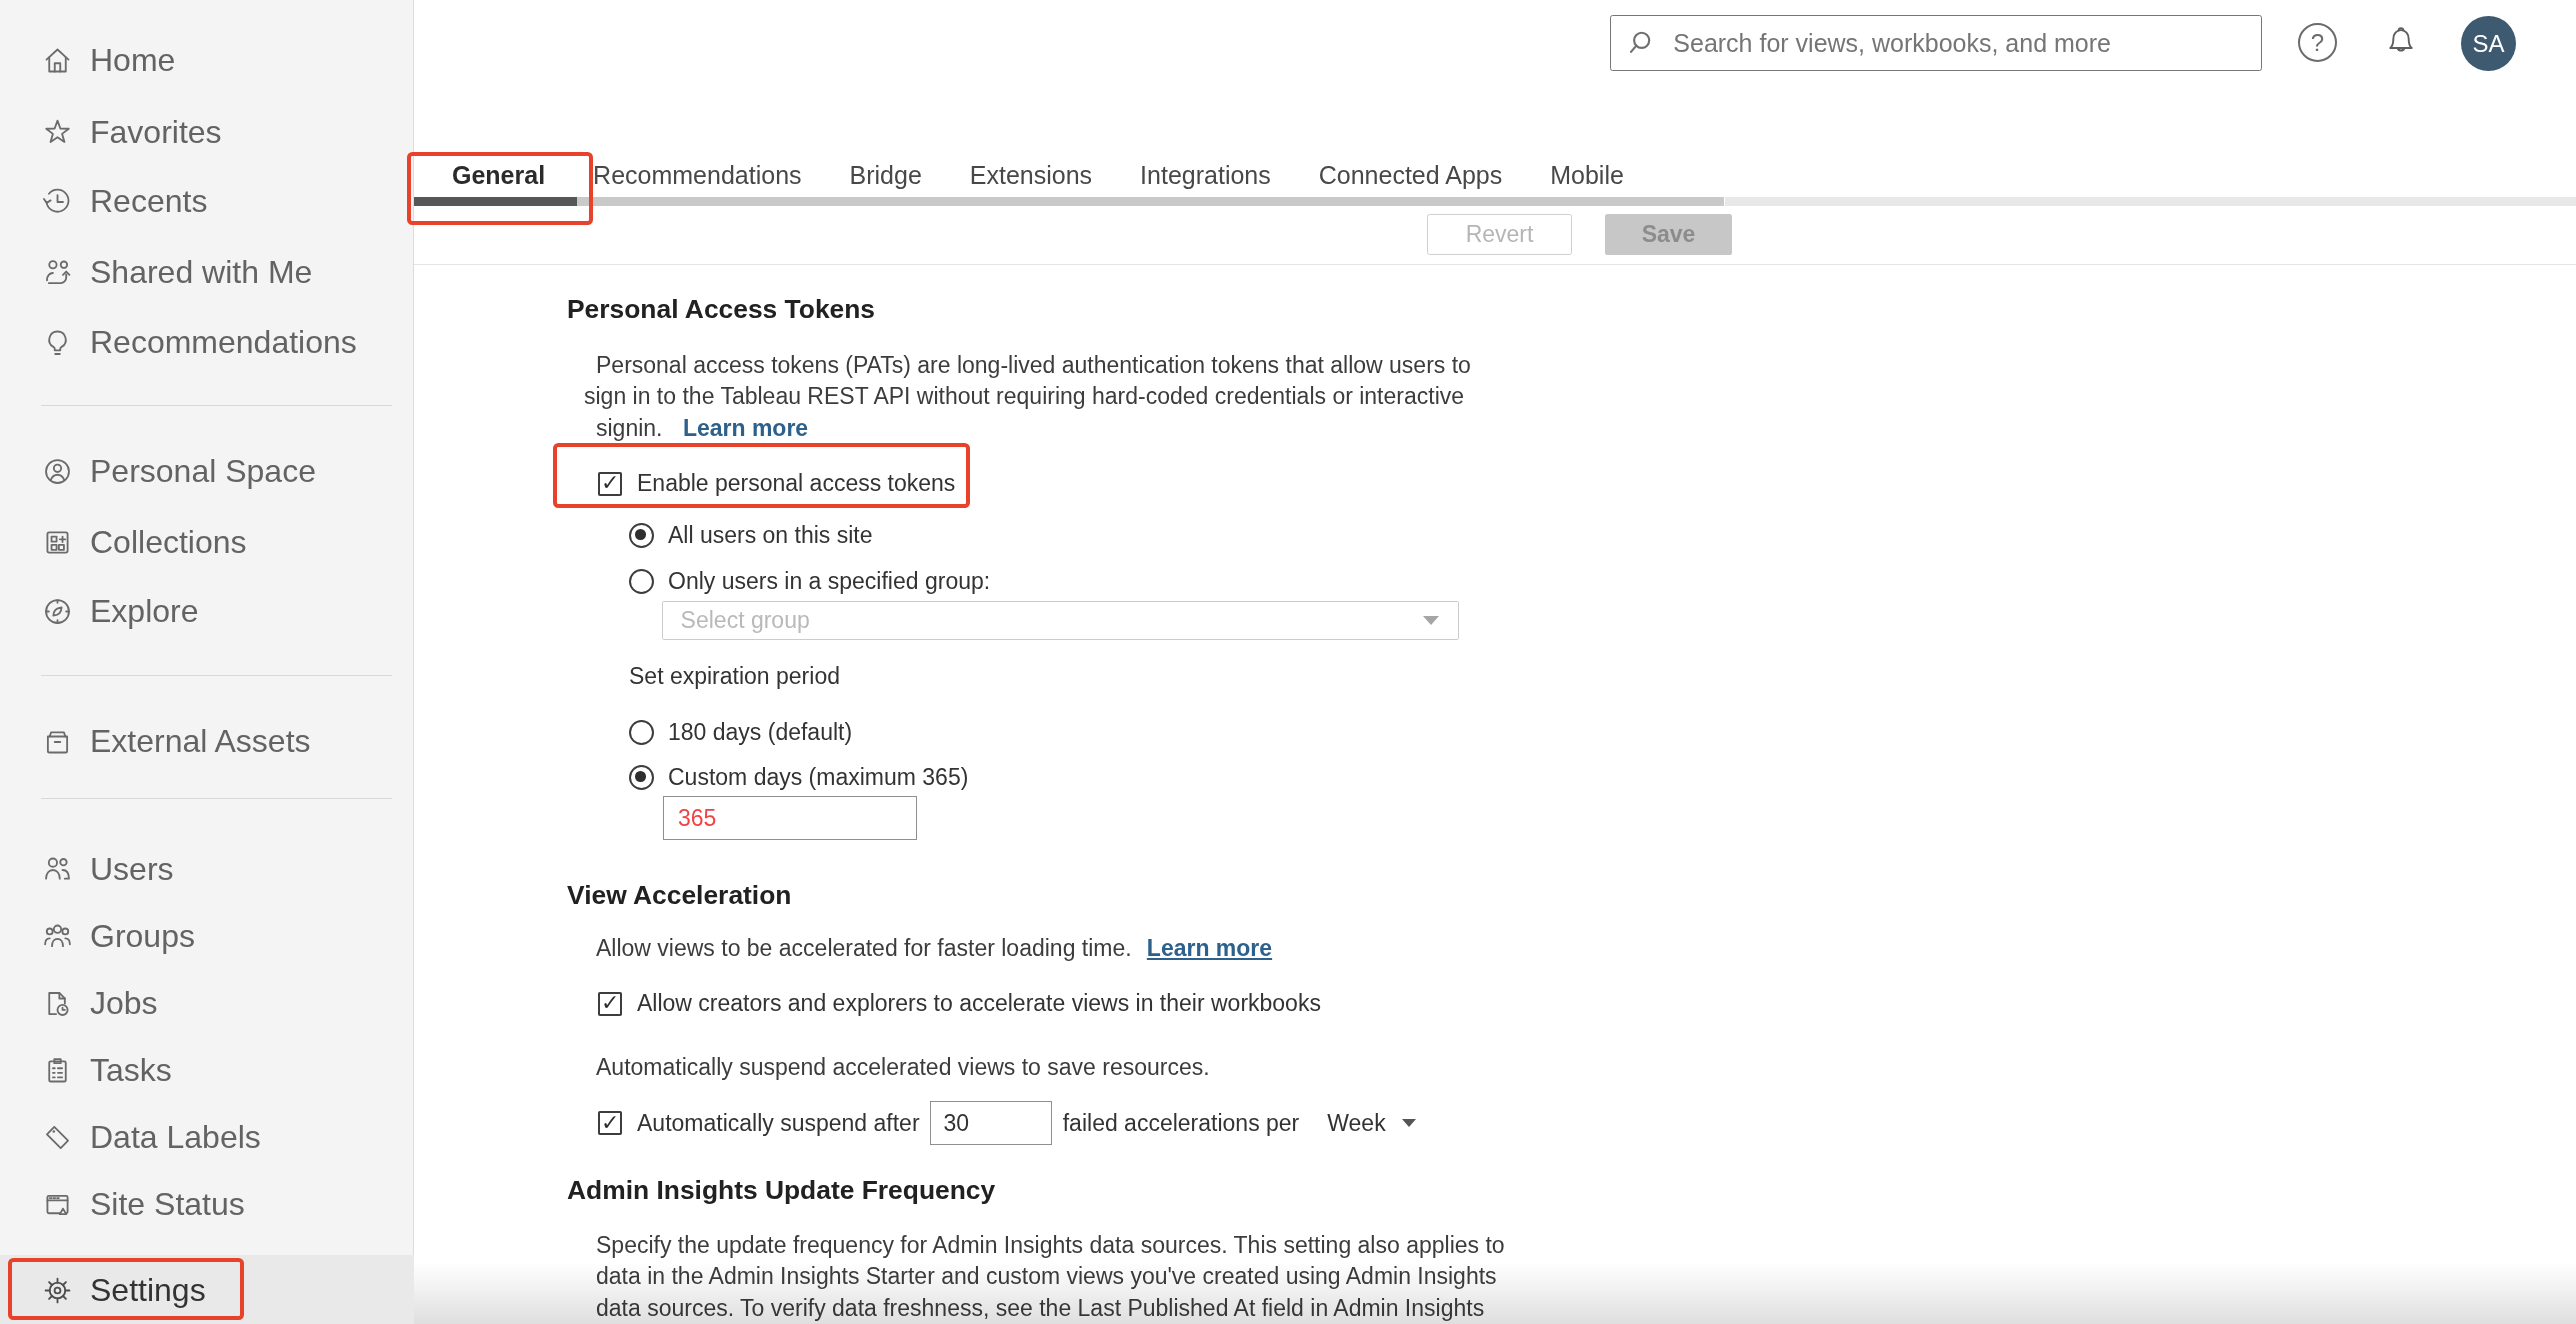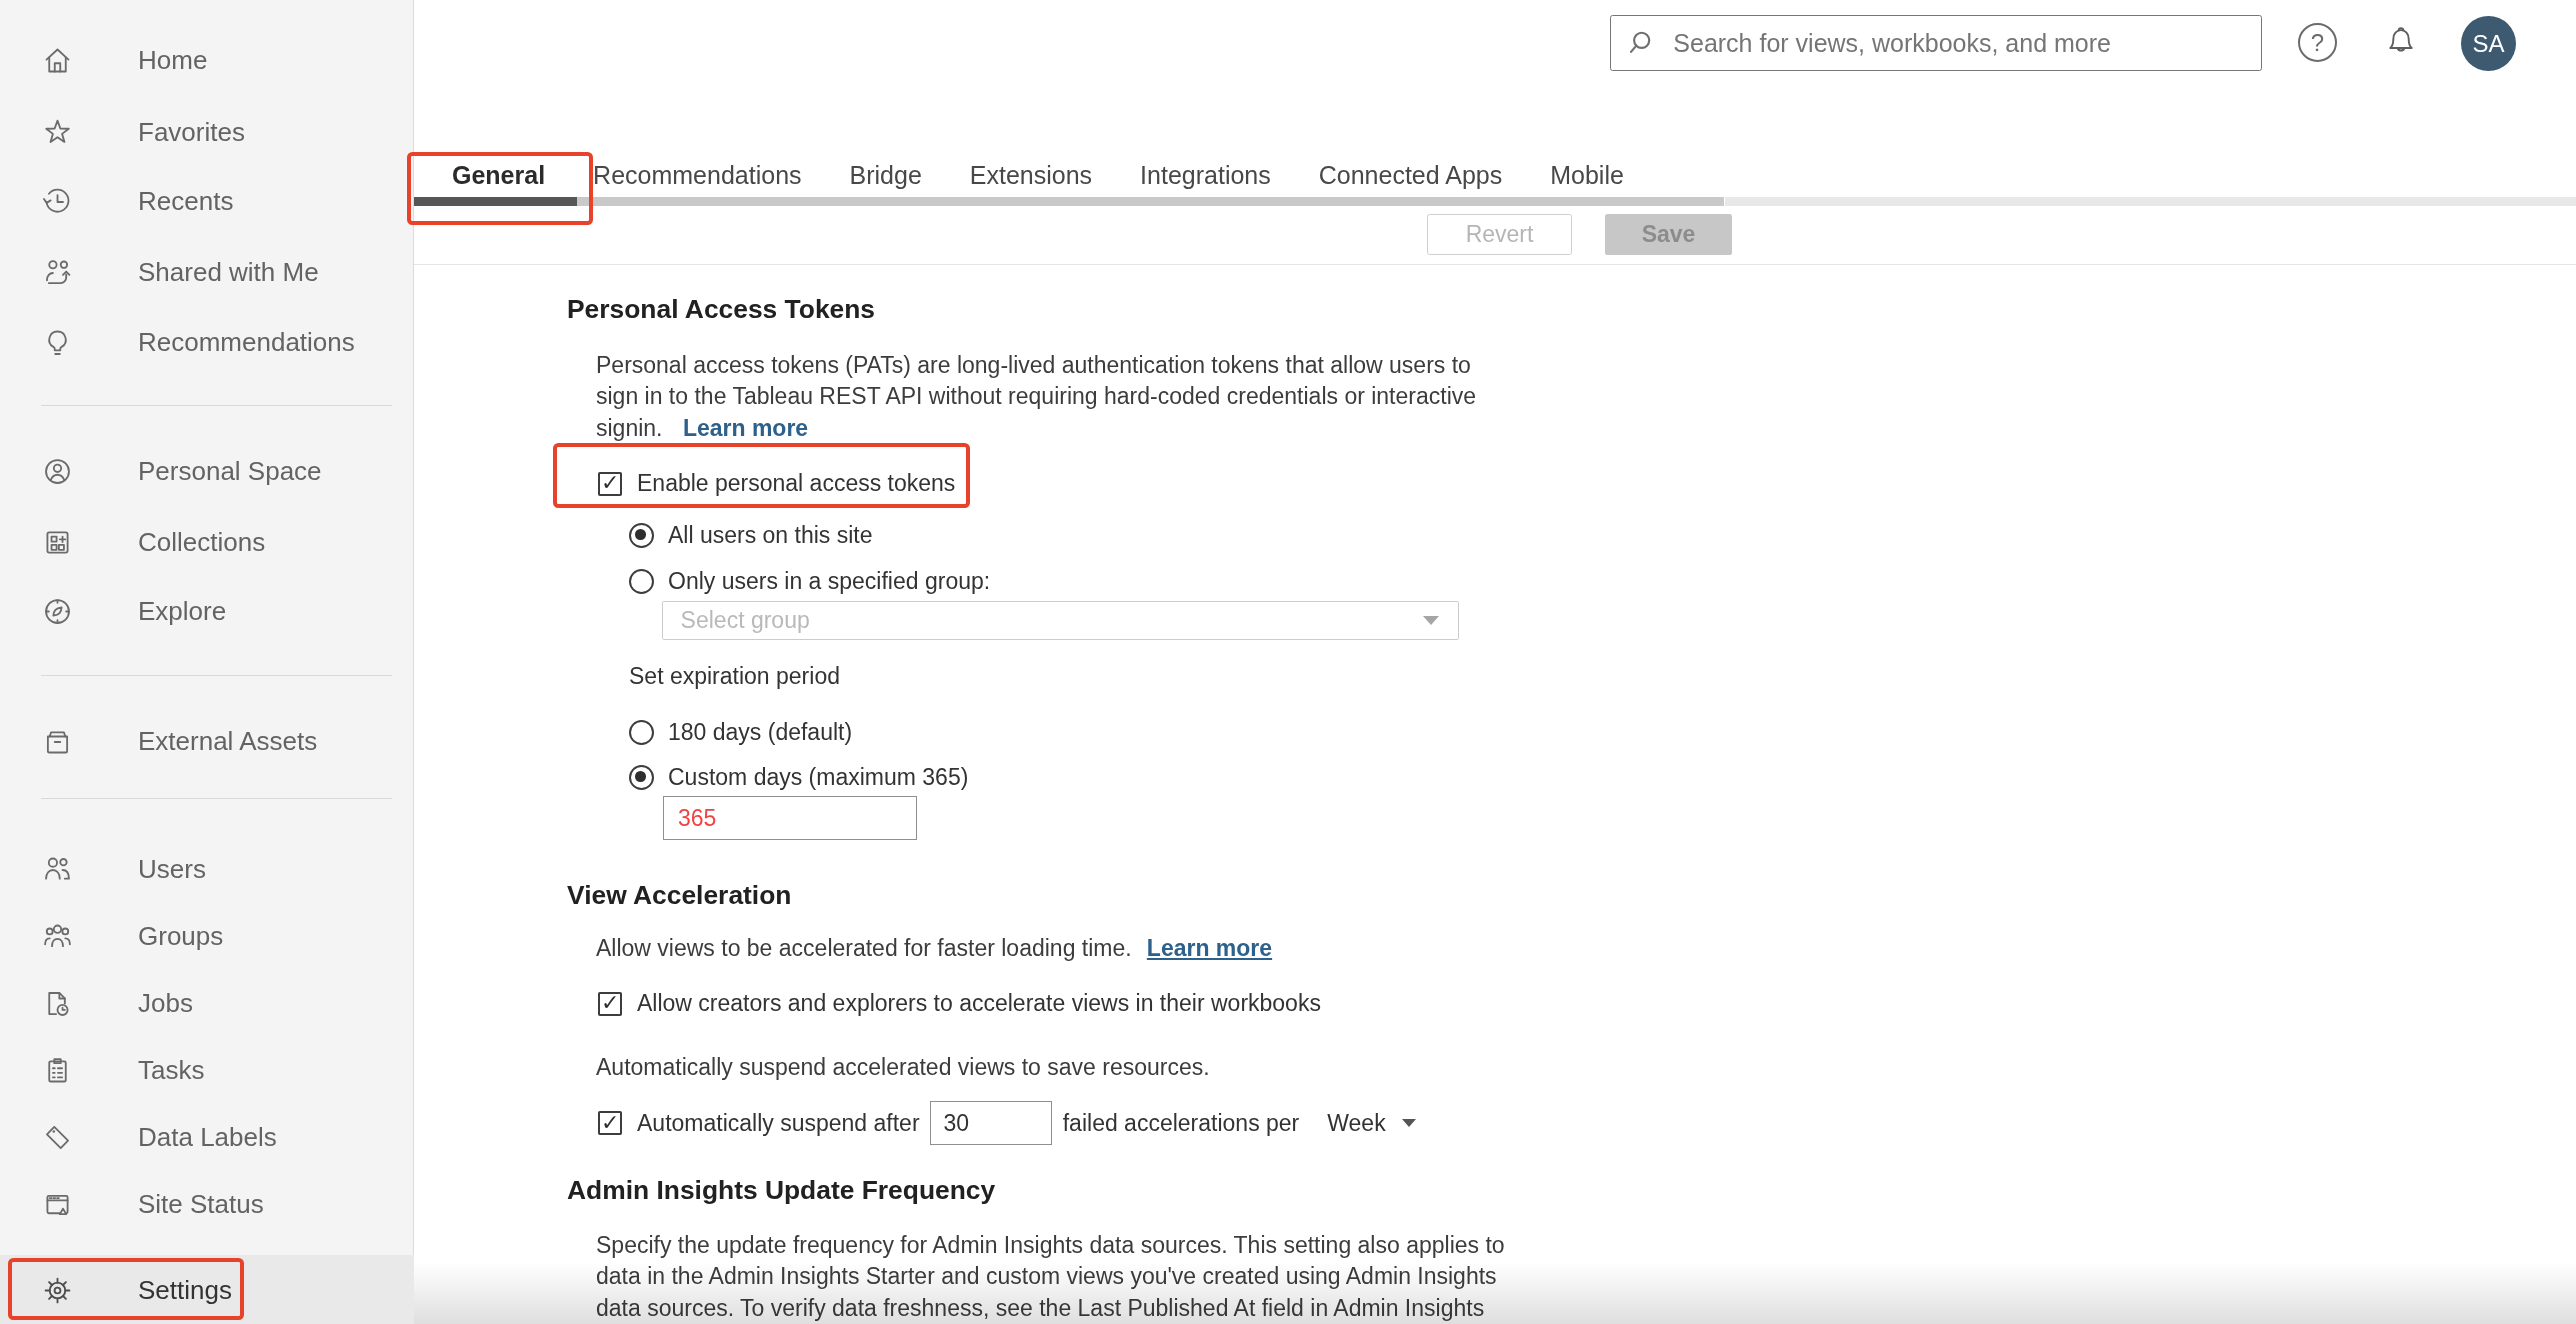--- a/index.html
+++ b/index.html
@@ -8,21 +8,21 @@
     background:#ffffff;
     font-family:"Liberation Sans","DejaVu Sans",sans-serif;
     -webkit-font-smoothing:antialiased;
   }
 
   
   .sidebar{position:absolute;left:0;top:0;width:414px;height:1325px;background:#f4f4f4;border-right:0.9px solid #dcdcdc;box-sizing:border-box;}
   .side-item{position:absolute;left:0;width:414px;height:67px;display:flex;align-items:center;padding-left:41px;box-sizing:border-box;cursor:pointer;}
   .side-icon{width:33px;height:33px;margin-right:16px;display:flex;align-items:center;justify-content:center;color:#6b6b6b;flex:none;}
   .side-icon svg{display:block;}
-  .side-label{font-size:26px;color:#636363;white-space:nowrap;margin-left:48px;}
+  .side-label{font-size:32px;color:#636363;white-space:nowrap;}
   .side-item--active{background:#e9e9e9;height:70px;}
   .side-item--active .side-label{color:#333;}
   .side-item--active .side-icon{color:#4d4d4d;}
   .side-divider{position:absolute;left:41px;width:351px;height:0.9px;background:#d9d9d9;}
 
   
   .search-box{position:absolute;left:1610px;top:15px;width:652px;height:56px;border:1.8px solid #767676;border-radius:2.6px;background:#fff;display:flex;align-items:center;box-sizing:border-box;}
   .search-box svg{margin:0 12.3px 0 16px;flex:none;}
   .search-input{border:none;outline:none;flex:1;font-size:25px;color:#333;font-family:inherit;background:transparent;}
   .search-input::placeholder{color:#757575;opacity:1;}
@@ -295,21 +295,21 @@
 <div class="tab-track-light"></div>
 <div class="tab-thumb"></div>
 
 <button class="btn btn-revert">Revert</button>
 <button class="btn btn-save">Save</button>
 <div class="toolbar-divider"></div>
 
 <h2 class="section-title" style="left:567px;top:293px">Personal Access Tokens</h2>
 
 <div class="body-line" style="left:596px;top:349px">Personal access tokens (PATs) are long-lived authentication tokens that allow users to</div>
-<div class="body-line" style="left:596px;top:380px">sign in to the Tableau REST API without requiring hard-coded credentials or interactive</div>
+<div class="body-line" style="left:584px;top:380px">sign in to the Tableau REST API without requiring hard-coded credentials or interactive</div>
 <div class="body-line" style="left:596px;top:412px">
   <span>signin.</span>
   <a class="link" style="margin-left:14px">Learn more</a>
 </div>
 
 <div class="check-row" style="left:598px;top:470px">
   <span class="checkbox"></span>
   <span>Enable personal access tokens</span>
 </div>
 

